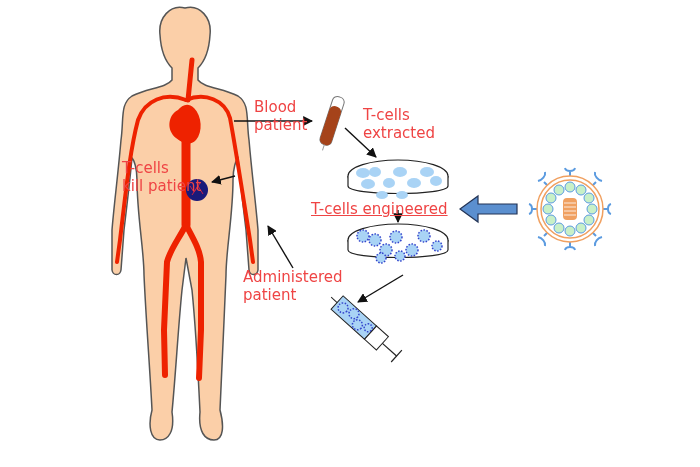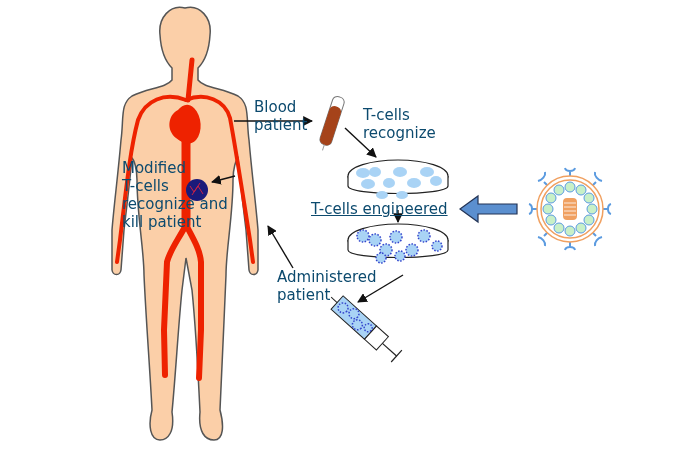--- a/index.html
+++ b/index.html
@@ -1,18 +1,18 @@
 <!DOCTYPE html>
 <html><head>
 <meta charset="utf-8">
 <style>
   html, body { margin: 0; padding: 0; background: #ffffff; }
   body { width: 700px; height: 467px; overflow: hidden; position: relative; font-family: "DejaVu Sans", sans-serif; }
   #stage { position: absolute; left: 0; top: 0; width: 700px; height: 467px; }
-  .lbl { position: absolute; font-family: "DejaVu Sans", sans-serif; font-size: 15px; line-height: 18px; color: #0c4a6e; white-space: nowrap; }
+  .lbl { position: absolute; font-family: "DejaVu Sans", sans-serif; font-size: 15px; line-height: 18px; color: #ef4444; white-space: nowrap; }
 </style>
 </head>
 <body>
 
 <svg id="stage" viewBox="0 0 700 467" xmlns="http://www.w3.org/2000/svg">
   <defs>
     <marker id="ah" viewBox="0 0 10 10" refX="9" refY="5" markerWidth="7" markerHeight="7" orient="auto">
       <path d="M0,0 L10,5 L0,10 z" fill="#111"></path>
     </marker>
   </defs>
@@ -143,25 +143,23 @@
     </g>
   </g>
 </svg>
 
 <div class="lbl" style="left:254px;top:98px;">
   <div>Blood</div>
   <div>patient</div>
 </div>
 <div class="lbl" style="left:363px;top:106px;">
   <div>T-cells</div>
-  <div>recognize</div>
+  <div>extracted</div>
 </div>
 <div class="lbl" style="left:311px;top:200px;text-decoration:underline;">T-cells engineered</div>
-<div class="lbl" style="left:243px;top:268px;margin-left:34px;">
+<div class="lbl" style="left:243px;top:268px;">
   <div>Administered</div>
   <div>patient</div>
 </div>
 <div class="lbl" style="left:122px;top:159px;">
-  <div>Modified</div>
   <div>T-cells</div>
-  <div>recognize and</div>
   <div>kill patient</div>
 </div>
 
 </body></html>

